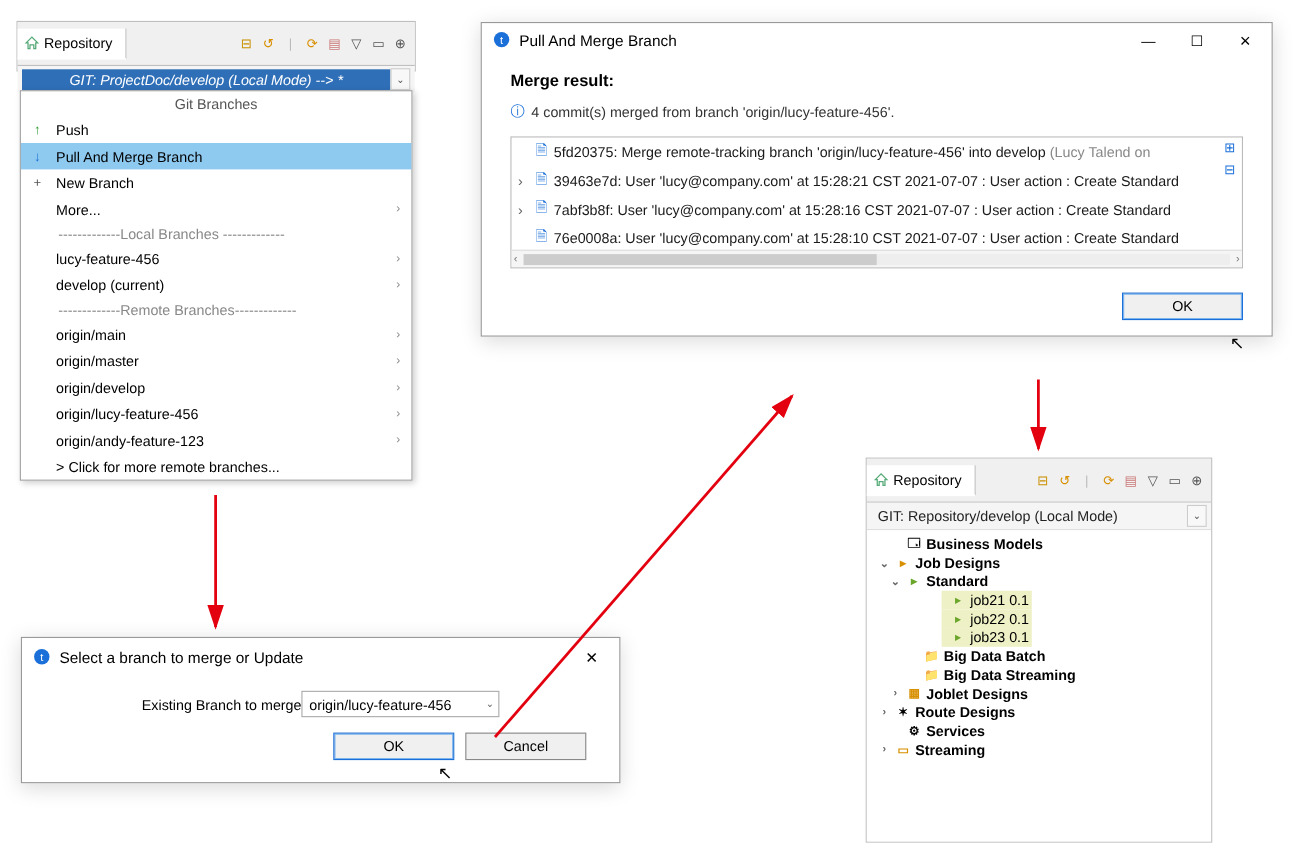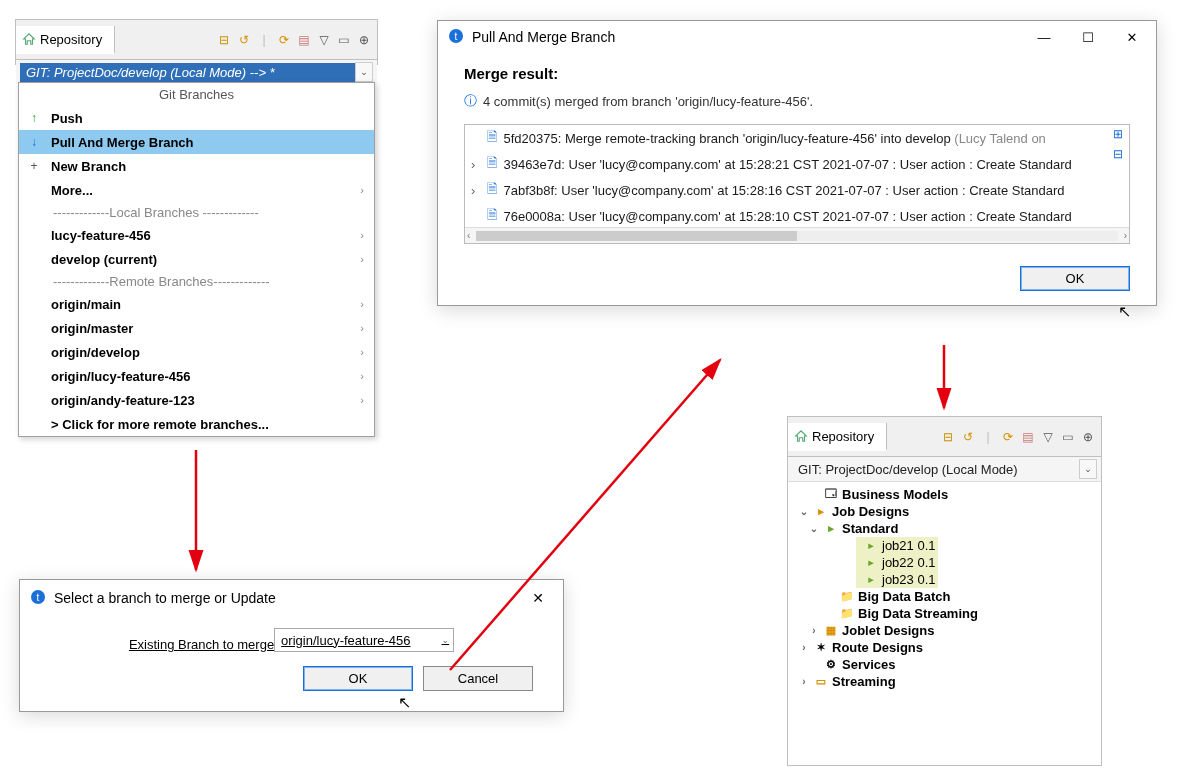--- a/index.html
+++ b/index.html
@@ -56,20 +56,21 @@
     padding: 2px 4px;
     background: #f5f5f5;
   }
   .branch-selector {
     flex: 1;
     background: #2f6fb8;
     color: #fff;
     padding: 2px 6px;
     font-style: italic;
     font-size: 13px;
+    text-align: center;
   }
   .branch-selector-plain {
     flex: 1;
     padding: 2px 6px;
     color: #222;
   }
   .dd-arrow {
     width: 18px; height: 20px;
     border: 1px solid #ccc;
     background: #f8f8f8;
@@ -95,21 +96,21 @@
     padding: 3px 10px 3px 8px;
     gap: 10px;
     height: 24px;
   }
   .menu-item.selected { background: #8ec9ef; }
   .menu-icon {
     width: 14px; height: 14px;
     display: inline-flex; align-items:center; justify-content:center;
     font-size: 12px;
   }
-  .menu-label { flex: 1; font-weight: bold; }
+  .menu-label { flex: 1; }
   .menu-arrow { color: #888; font-size: 11px; padding-left: 20px; }
   .separator-label {
     color: #888;
     padding: 3px 10px 3px 34px;
     font-size: 13px;
   }
   .dialog {
     position: absolute;
     background: #fff;
     border: 1px solid #999;
@@ -124,21 +125,21 @@
   }
   .dialog-close {
     margin-left: auto;
     width: 30px; height: 24px;
     font-size: 14px;
     display: flex; align-items:center; justify-content:center;
   }
   .win-btns { margin-left:auto; display:flex; }
   .win-btn { width: 44px; height: 28px; display:flex;align-items:center;justify-content:center;font-size:13px; }
   .dialog-body { padding: 12px 20px 16px; }
-  .form-row { display:flex; align-items:flex-end; justify-content:center;text-decoration:underline; }
+  .form-row { display:flex; align-items:center; justify-content:center; }
   .combo {
     border: 1px solid #aaa; background:#fff;
     display:flex; align-items:center;
     padding: 2px 4px 2px 6px;
     height: 24px;
     min-width: 180px;
     justify-content: space-between;
   }
   .btn-row { display:flex; gap:10px; justify-content:flex-end; padding: 14px 10px 4px; }
   .btn {
@@ -386,21 +387,21 @@
       <span class="icon-btn" style="color:#d89000">↺</span>
       <span class="icon-btn" style="color:#bbb">|</span>
       <span class="icon-btn" style="color:#d89000">⟳</span>
       <span class="icon-btn" style="color:#c77">▤</span>
       <span class="icon-btn">▽</span>
       <span class="icon-btn">▭</span>
       <span class="icon-btn">⊕</span>
     </div>
   </div>
   <div class="selector-row" style="border-bottom:1px solid #ddd;">
-    <div class="branch-selector-plain">GIT: ProjectDoc/develop   (Local Mode)</div>
+    <div class="branch-selector-plain">GIT: Repository/develop   (Local Mode)</div>
     <div class="dd-arrow">⌄</div>
   </div>
   <div class="tree">
     <div class="tree-row bold tree-indent-1">
       <span class="twisty"></span>
         <span class="tree-icon">🗔</span>
       <span>Business Models</span>
     </div>
     <div class="tree-row bold">
       <span class="twisty">⌄</span>

